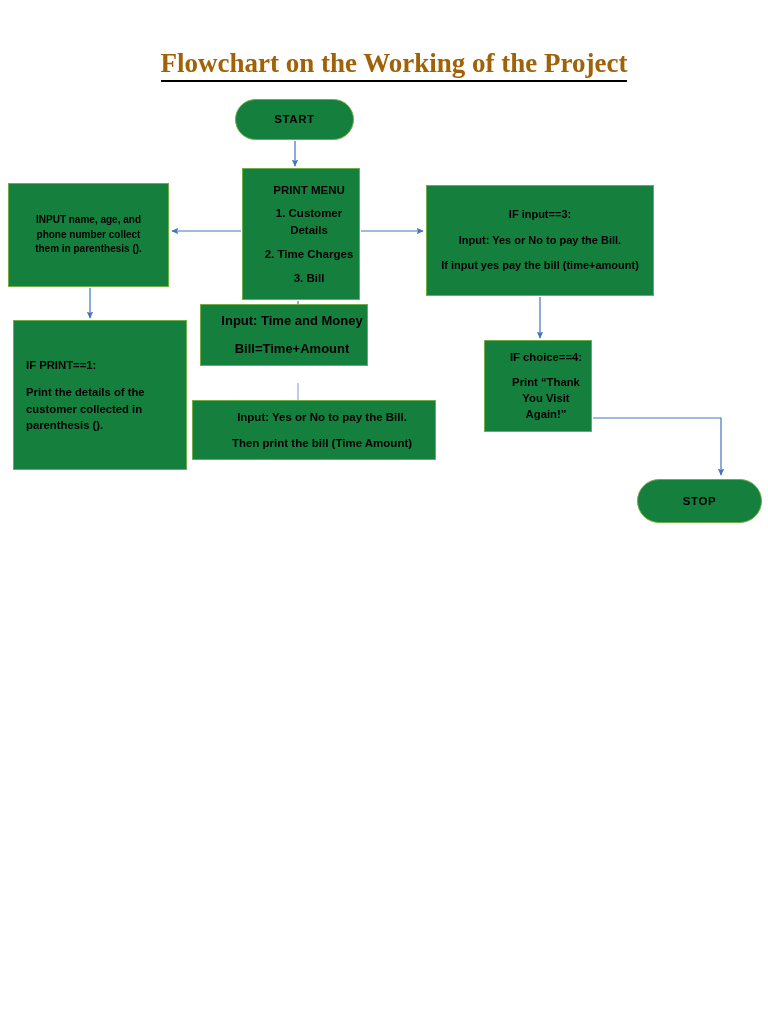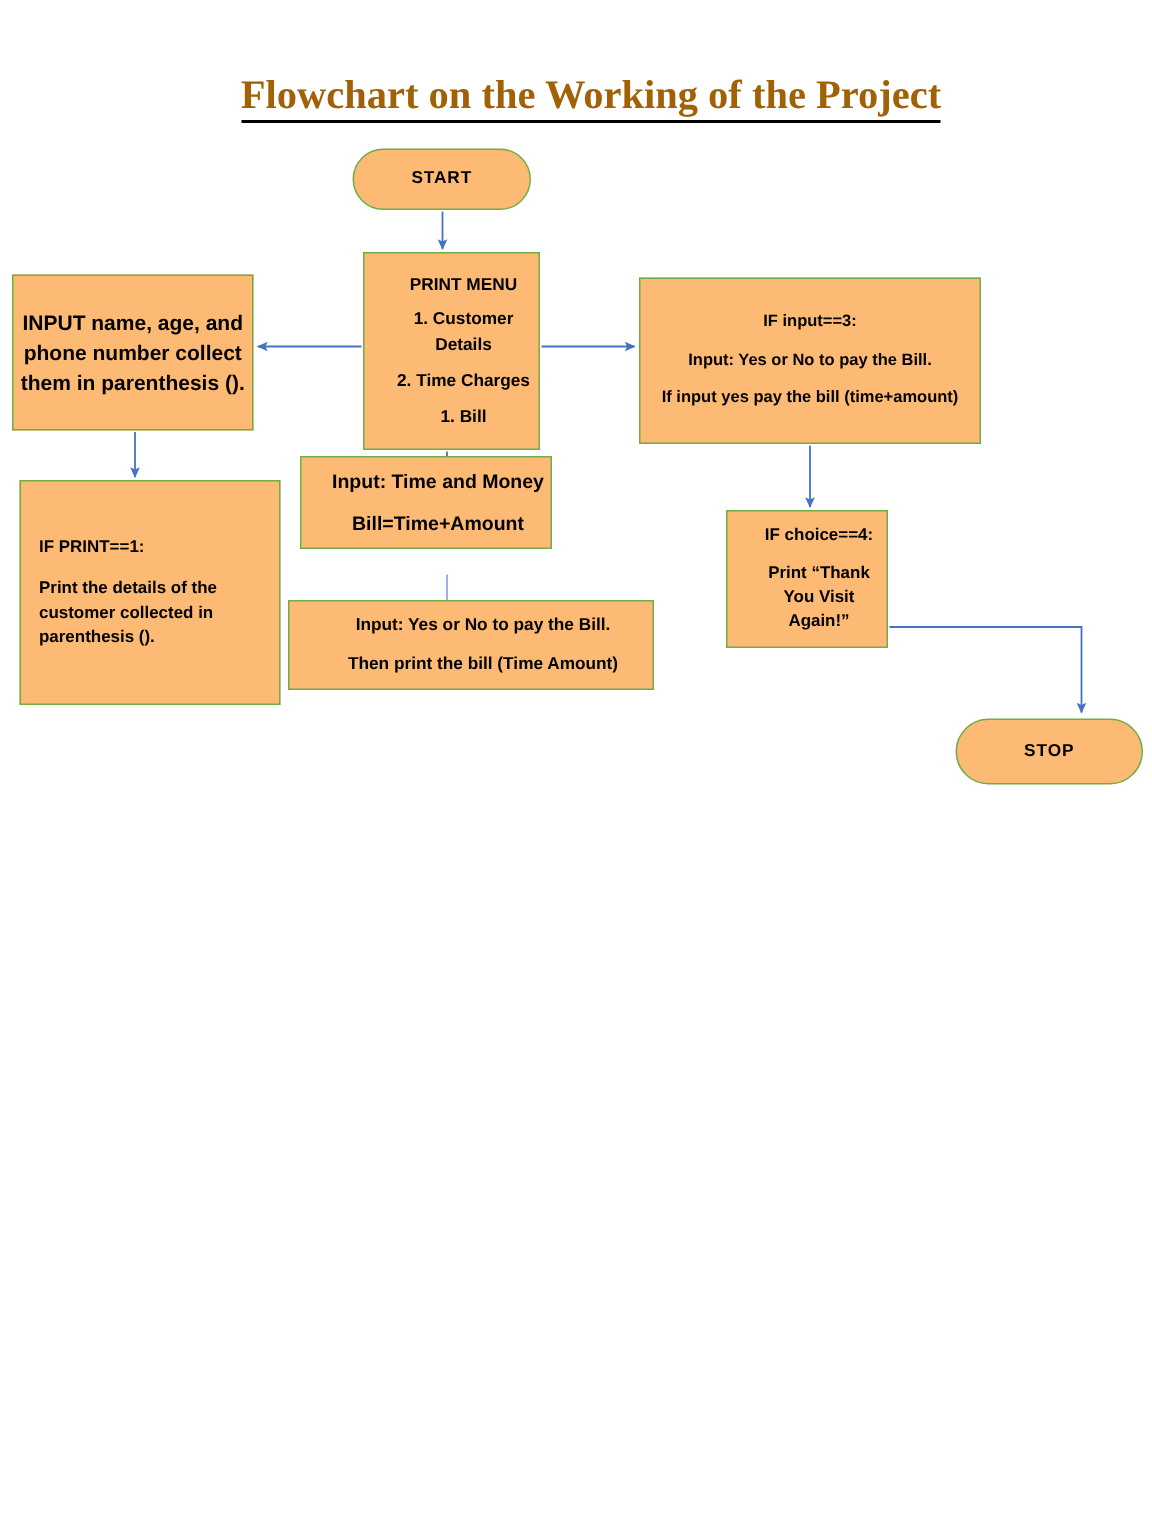--- a/index.html
+++ b/index.html
@@ -32,21 +32,21 @@
     letter-spacing: 0px;
     color: #a16207;
   }
   #title span {
     border-bottom: 2px solid #000000;
     padding-bottom: 2px;
   }
   .node {
     position: absolute;
     box-sizing: border-box;
-    background: #fdba74;
+    background: #15803d;
     border: 1.6px solid #70AD47;
     color: #000000;
     font-weight: bold;
     display: flex;
     flex-direction: column;
     justify-content: center;
     line-height: 1.45;
   }
   .node .line {
     display: block;
@@ -59,21 +59,21 @@
     font-size: 11.5px;
     letter-spacing: 0.6px;
   }
   .centered { text-align: center; align-items: center; padding-left: 16px; }
   .leftal   { text-align: left; align-items: flex-start; }
 
   
   #node-start      { left: 235px; top: 99px;  width: 119px; height: 41px; }
   #node-print-menu { left: 242px; top: 168px; width: 118px; height: 132px; font-size: 11.5px; }
   #node-print-menu .gap { height: 7px; }
-  #node-input      { left: 8px;   top: 183px; width: 161px; height: 104px; font-size: 14px; padding: 0 2px; }
+  #node-input      { left: 8px;   top: 183px; width: 161px; height: 104px; font-size: 10px; padding: 0 2px; }
   #node-choice3    { left: 426px; top: 185px; width: 228px; height: 111px; font-size: 11px; padding: 0 8px; }
   #node-choice3 .gap { height: 10px; }
   #node-choice1    { left: 13px;  top: 320px; width: 174px; height: 150px; font-size: 11.3px; padding: 0 0 0 12px; }
   #node-choice1 .gap { height: 11px; }
   #node-time-money { left: 200px; top: 304px; width: 168px; height: 62px; font-size: 13px; }
   #node-time-money .gap { height: 9px; }
   #node-pay-bill   { left: 192px; top: 400px; width: 244px; height: 60px; font-size: 11.5px; }
   #node-pay-bill .gap { height: 9px; }
   #node-choice4    { left: 484px; top: 340px; width: 108px; height: 92px; font-size: 11.3px; }
   #node-choice4 .gap { height: 8px; }
@@ -131,21 +131,21 @@
 </div>
 
 <div id="node-print-menu" class="node centered">
   <span class="line">PRINT MENU</span>
   <span class="gap"></span>
   <span class="line">1. Customer</span>
   <span class="line">Details</span>
   <span class="gap"></span>
   <span class="line">2. Time Charges</span>
   <span class="gap"></span>
-  <span class="line">1. Bill</span>
+  <span class="line">3. Bill</span>
 </div>
 
 <div id="node-input" class="node centered">
   <span class="line">INPUT name, age, and</span>
   <span class="line">phone number collect</span>
   <span class="line">them in parenthesis ().</span>
 </div>
 
 <div id="node-choice3" class="node centered">
   <span class="line">IF input==3:</span>

